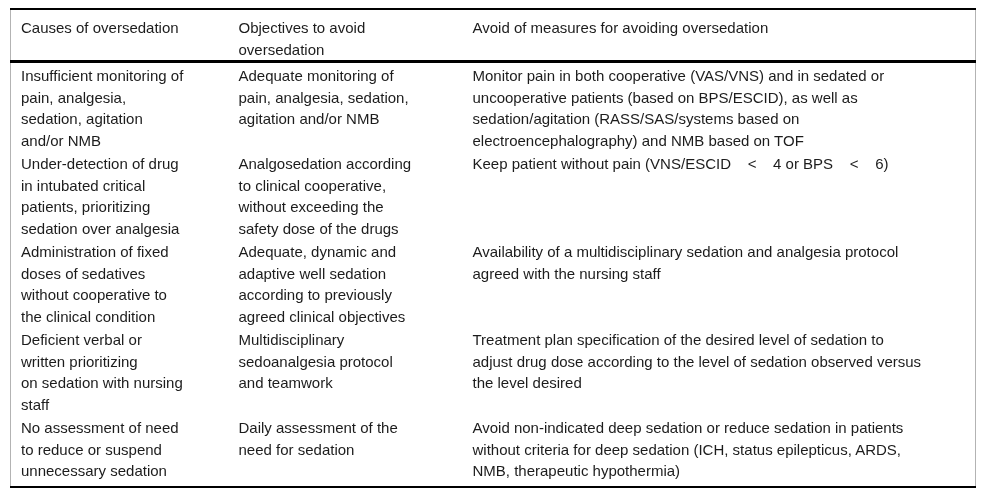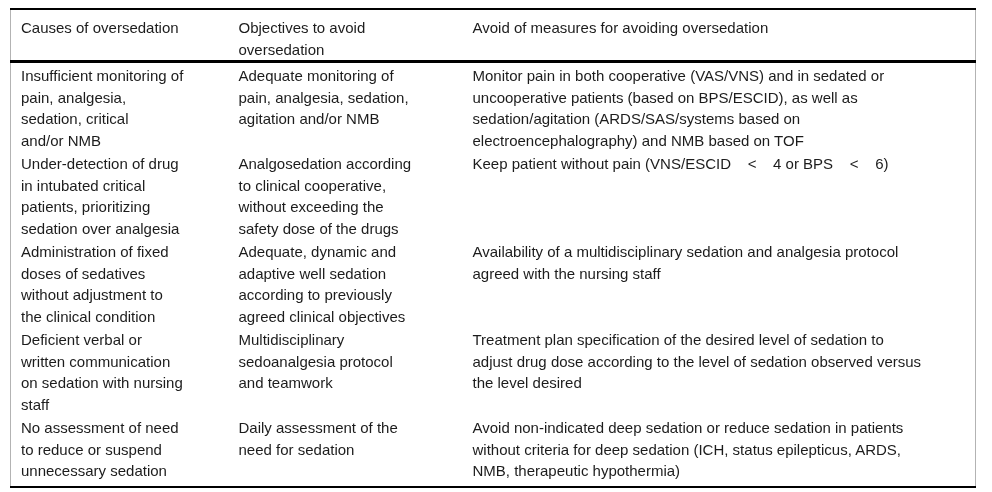--- a/index.html
+++ b/index.html
@@ -64,56 +64,56 @@
         <th>Causes of oversedation</th>
         <th>Objectives to avoid
 oversedation</th>
         <th>Avoid of measures for avoiding oversedation</th>
       </tr>
     </thead>
     <tbody>
       <tr class="r4lines">
         <td>Insufficient monitoring of
 pain, analgesia,
-sedation, critical
+sedation, agitation
 and/or NMB</td>
         <td>Adequate monitoring of
 pain, analgesia, sedation,
 agitation and/or NMB</td>
         <td>Monitor pain in both cooperative (VAS/VNS) and in sedated or
 uncooperative patients (based on BPS/ESCID), as well as
-sedation/agitation (ARDS/SAS/systems based on
+sedation/agitation (RASS/SAS/systems based on
 electroencephalography) and NMB based on TOF</td>
       </tr>
       <tr class="r4lines">
         <td>Under-detection of drug
 in intubated critical
 patients, prioritizing
 sedation over analgesia</td>
         <td>Analgosedation according
 to clinical cooperative,
 without exceeding the
 safety dose of the drugs</td>
         <td>Keep patient without pain (VNS/ESCID    &lt;    4 or BPS    &lt;    6)</td>
       </tr>
       <tr class="r4lines">
         <td>Administration of fixed
 doses of sedatives
-without adjustment to
+without cooperative to
 the clinical condition</td>
         <td>Adequate, dynamic and
 adaptive well sedation
 according to previously
 agreed clinical objectives</td>
         <td>Availability of a multidisciplinary sedation and analgesia protocol
 agreed with the nursing staff</td>
       </tr>
       <tr class="r4lines">
         <td>Deficient verbal or
-written communication
+written prioritizing
 on sedation with nursing
 staff</td>
         <td>Multidisciplinary
 sedoanalgesia protocol
 and teamwork</td>
         <td>Treatment plan specification of the desired level of sedation to
 adjust drug dose according to the level of sedation observed versus
 the level desired</td>
       </tr>
       <tr class="r3lines">

